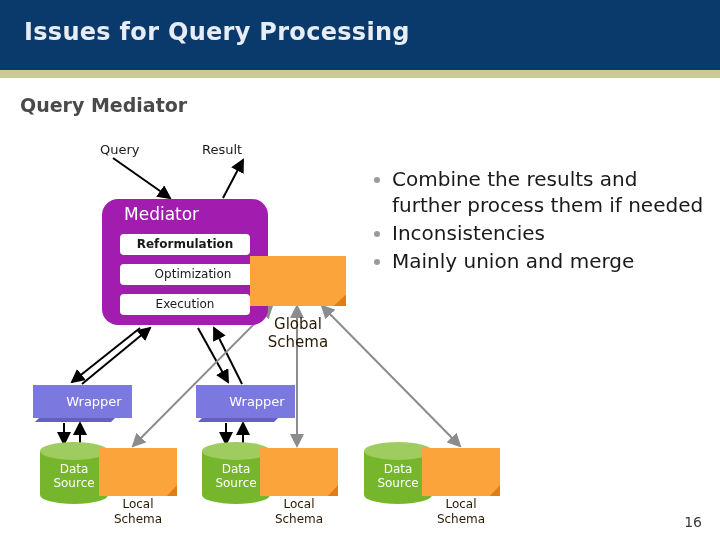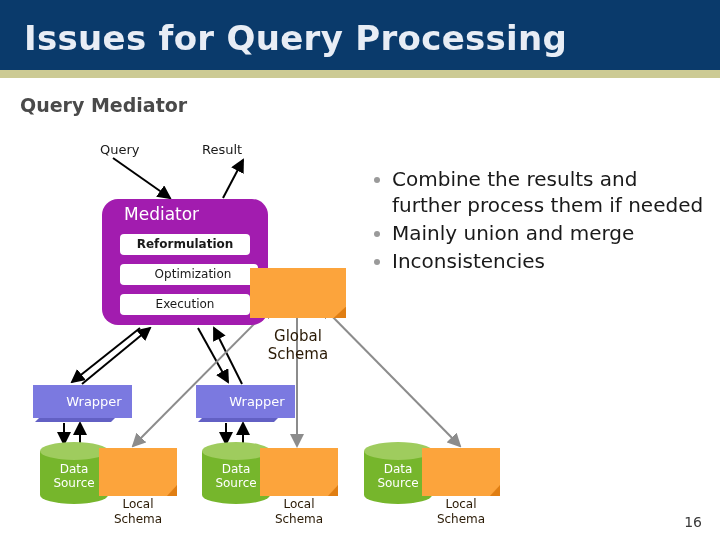--- a/index.html
+++ b/index.html
@@ -18,21 +18,21 @@
   
   #title-bar {
     position: absolute;
     left: 0; top: 0;
     width: 720px; height: 70px;
     background: #0a3a6b;
   }
   #title-text {
     position: absolute;
     left: 24px; top: 18px;
-    font-size: 34px;
+    font-size: 24px;
     font-weight: bold;
     color: #e8edf5;
     letter-spacing: 0.3px;
     white-space: nowrap;
   }
   #title-rule {
     position: absolute;
     left: 0; top: 70px;
     width: 720px; height: 8px;
     background: #ccca94;
@@ -123,21 +123,21 @@
     background: #e07e12;
     clip-path: polygon(100% 0, 100% 100%, 0 100%);
   }
   .schema-shape .txt {
     position: relative;
     display: block;
     padding-top: 7px;
   }
 
   #global-schema {
-    left: 250px; top: 268px;
+    left: 250px; top: 256px;
     width: 96px; height: 50px;
     font-size: 15px;
   }
   .local-schema {
     width: 78px; height: 48px;
     font-size: 12px;
   }
   #local-schema-0 { left: 99px;  top: 448px; }
   #local-schema-1 { left: 260px; top: 448px; }
   #local-schema-2 { left: 422px; top: 448px; }
@@ -344,21 +344,21 @@
   </div>
 </div>
 
 <div id="bullets">
   <div class="bullet-row">
     <span class="dot"></span>
     <span>Combine the results and further process them if needed</span>
   </div>
   <div class="bullet-row">
     <span class="dot"></span>
-    <span>Mainly union and merge</span>
+    <span>Inconsistencies</span>
   </div>
   <div class="bullet-row">
     <span class="dot"></span>
-    <span>Inconsistencies</span>
+    <span>Mainly union and merge</span>
   </div>
 </div>
 
 <div id="page-number">16</div>
 
 </body></html>

